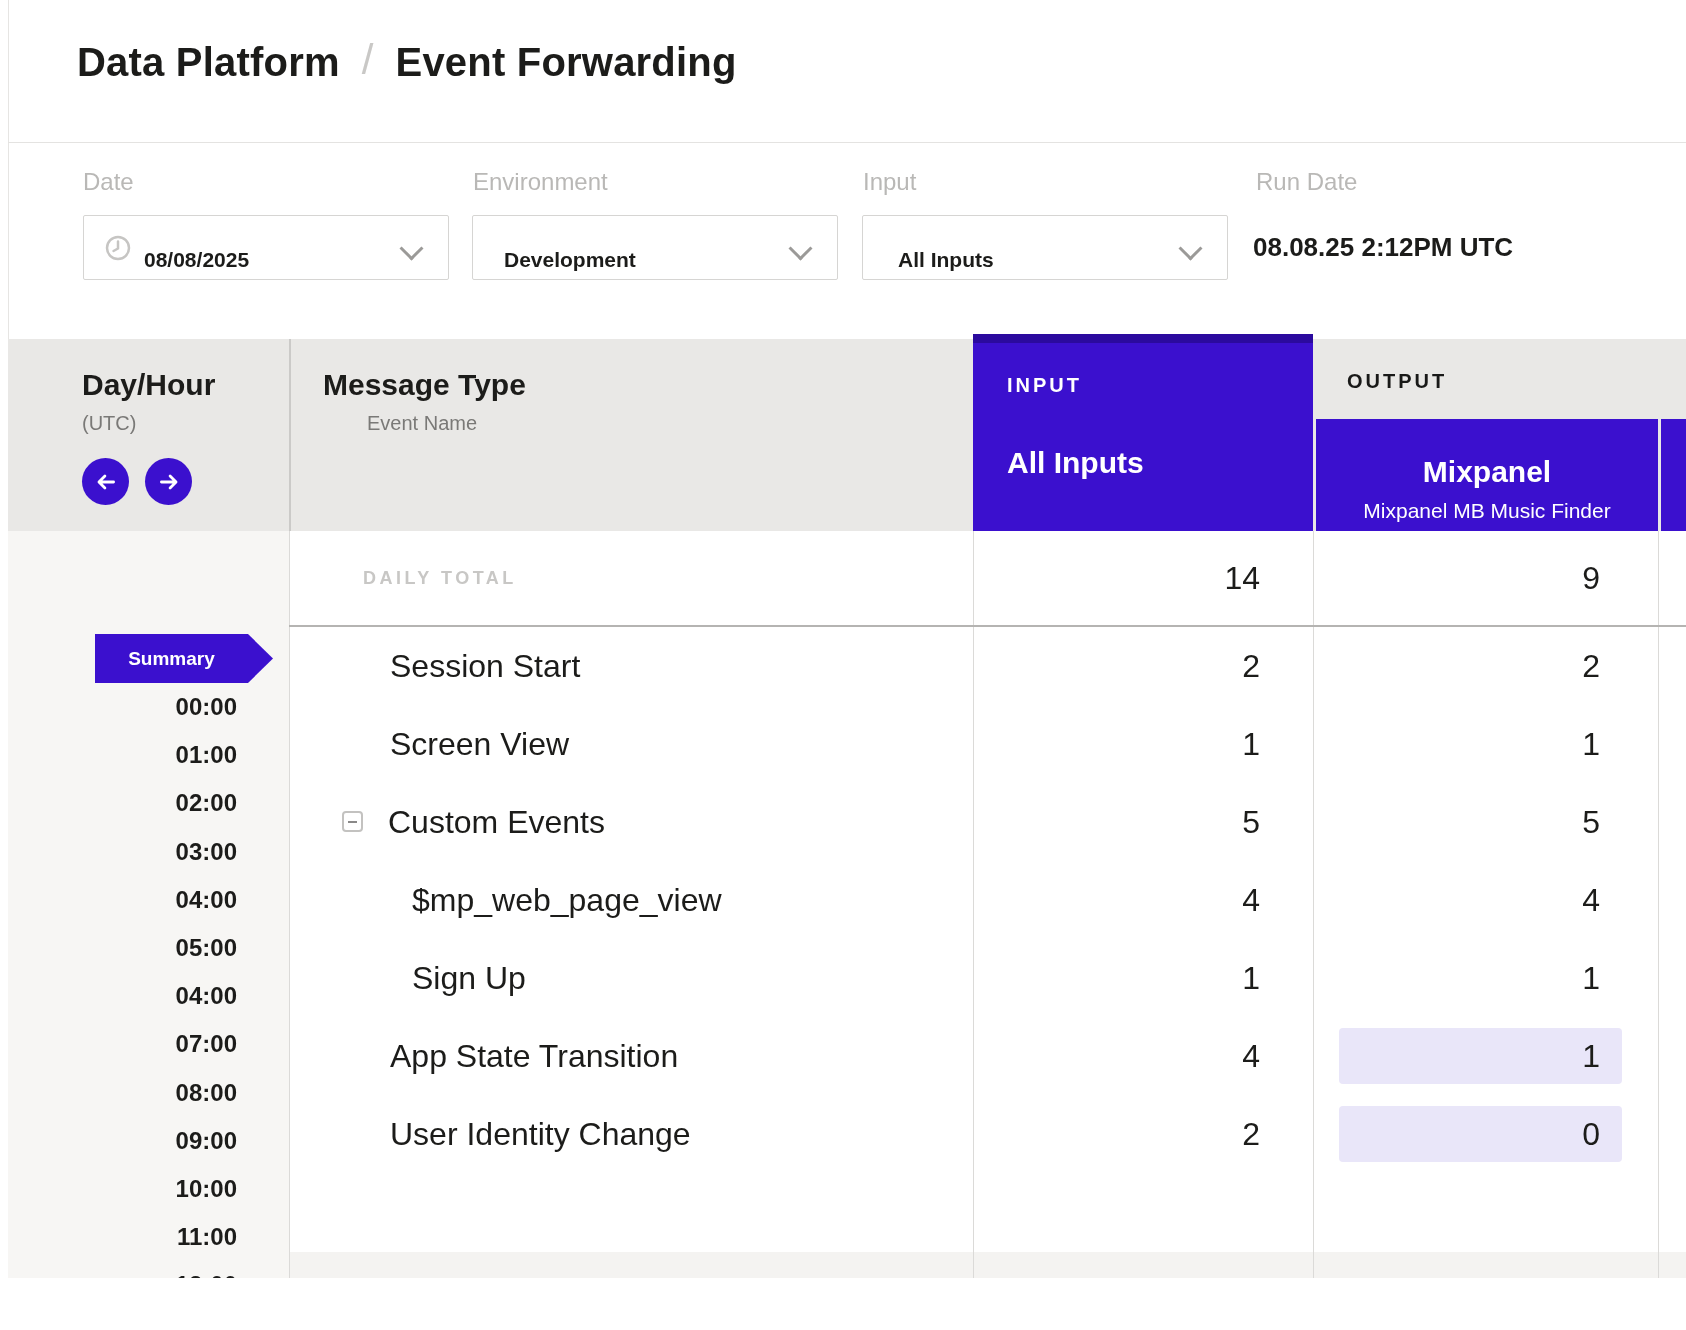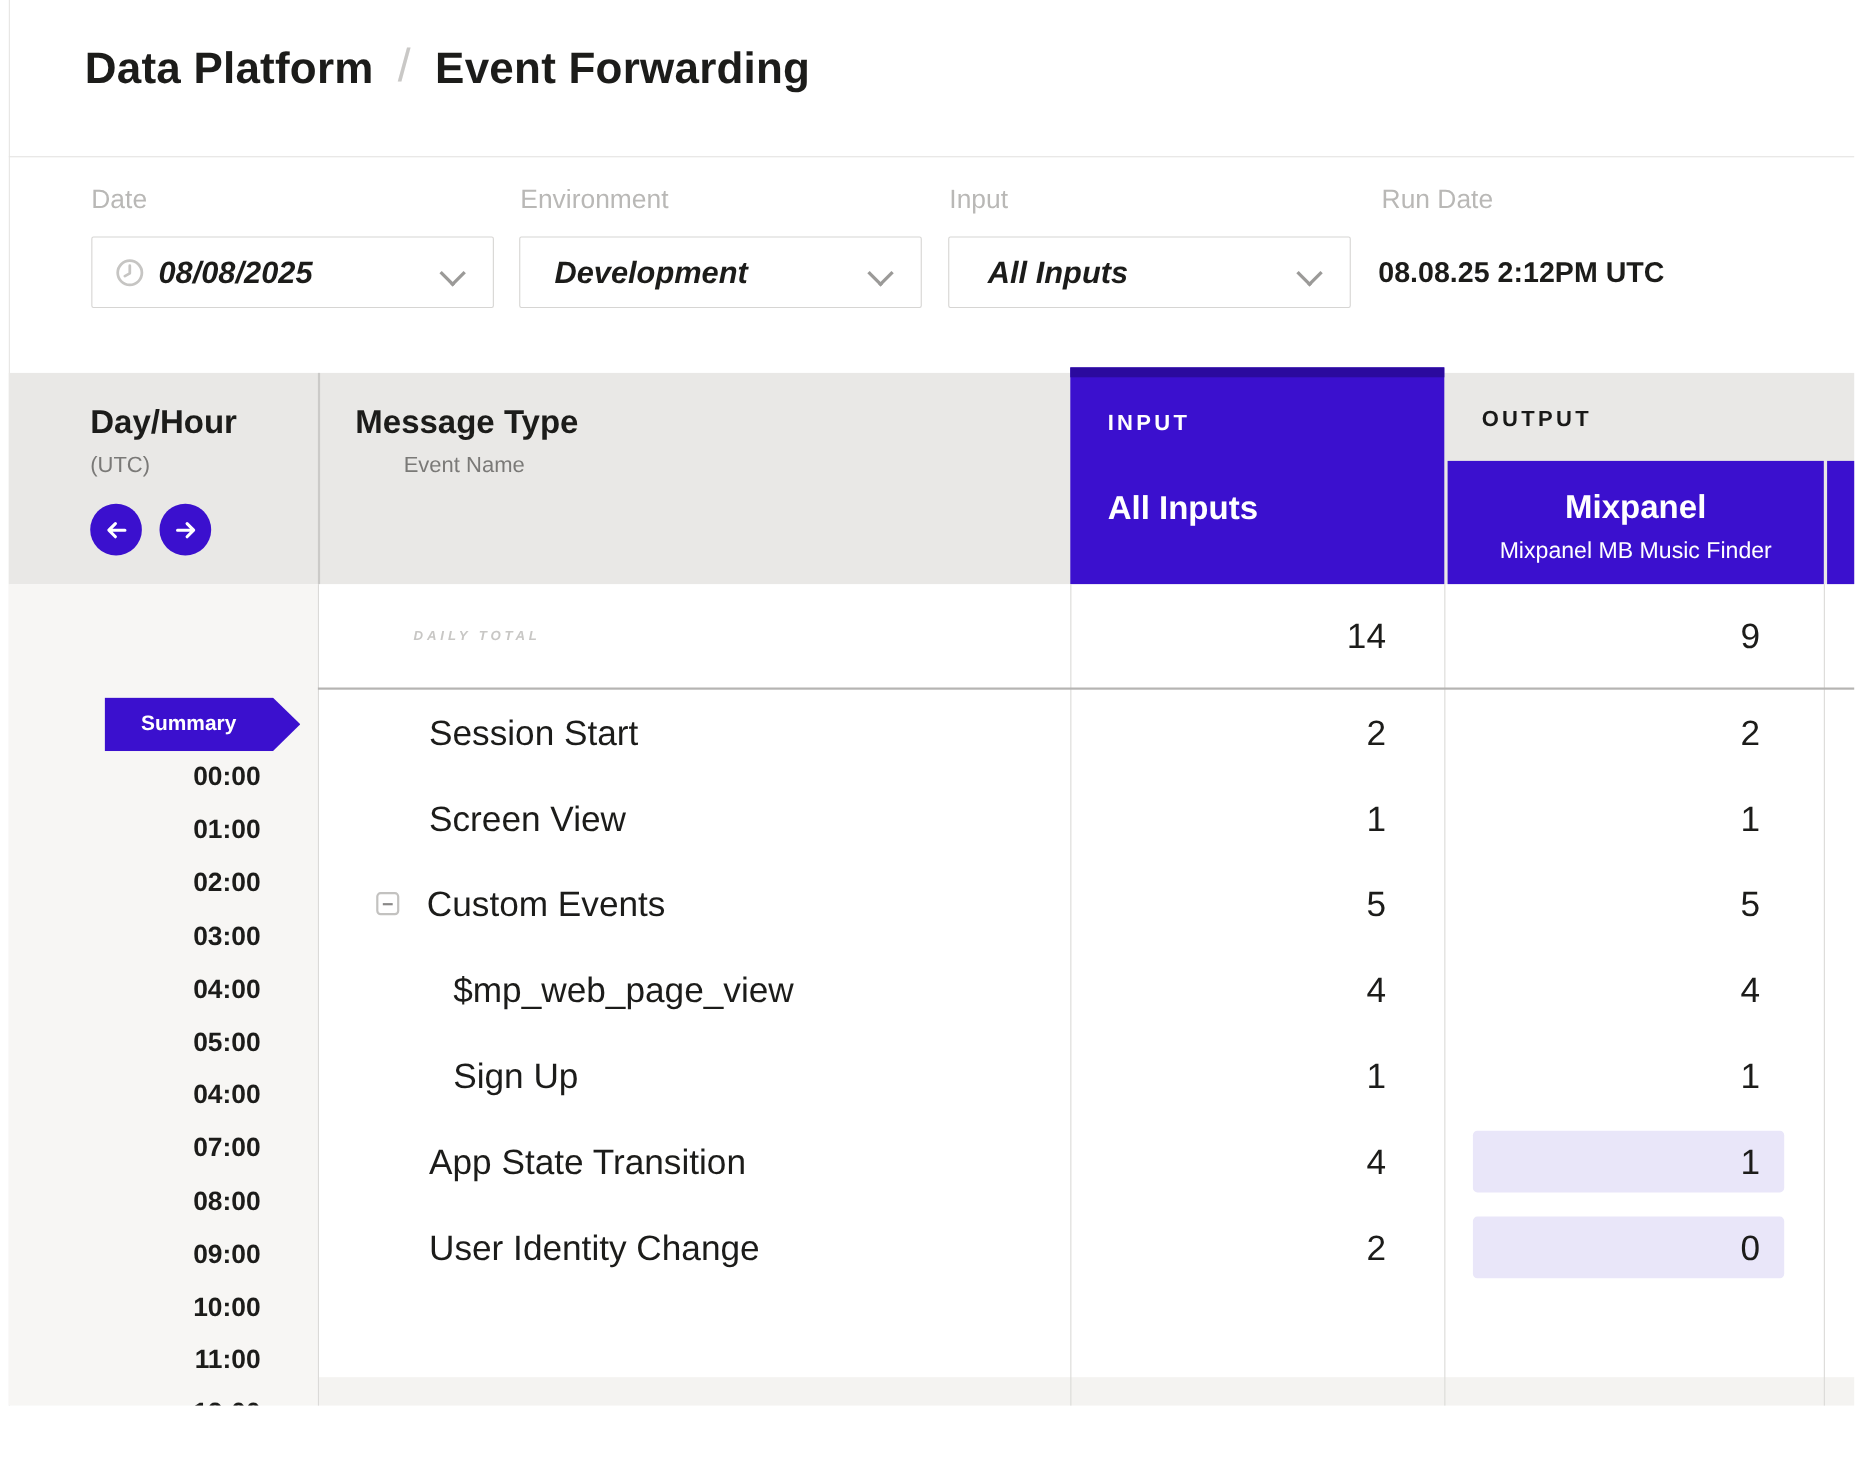--- a/index.html
+++ b/index.html
@@ -10,21 +10,21 @@
   .left-edge { position:absolute; left:8px; top:0; width:1px; height:1330px; background:#e6e5e3; }
 
   
   .breadcrumb { position:absolute; left:77px; top:38px; font-size:40px; font-weight:600; letter-spacing:.2px; display:flex; align-items:center; gap:22px; }
   .crumb-sep { color:#c9c8c6; font-weight:400; font-size:42px; transform:translateY(-2px); }
   .header-rule { position:absolute; left:8px; right:0; top:142px; height:1px; background:#e4e3e1; }
 
   
   .filter-label { position:absolute; top:168px; font-size:24px; color:#b9b8b6; line-height:28px; }
   .filter-box { position:absolute; top:215px; width:366px; height:65px; border:1px solid #d6d5d3; border-radius:2px; background:#fff; cursor:pointer; }
-  .filter-value { position:absolute; top:0; font-size:28px; font-weight:700; line-height:63px;font-style:italic; }
+  .filter-value { position:absolute; top:12px; font-size:21px; font-weight:700; line-height:63px; }
   .chevron { position:absolute; top:24px; width:17px; height:17px; border-left:3px solid #9b9a98; border-bottom:3px solid #9b9a98; transform:rotate(-45deg); }
   .run-value { position:absolute; left:1253px; top:215px; font-size:26px; font-weight:700; line-height:65px; }
 
   
   .band { position:absolute; left:8px; right:0; top:339px; height:192px; background:#e9e8e6; }
   .band .col-title { position:absolute; font-size:30px; font-weight:700; line-height:30px; top:31px; }
   .band .col-sub { position:absolute; font-size:20px; color:#7a7977; line-height:24px; top:72px; }
   .band-divider { position:absolute; left:289px; top:339px; width:2px; height:192px; background:#cbcac8; }
 
   .nav-btn { position:absolute; top:119px; width:47px; height:47px; border-radius:50%; background:var(--purple); border:none; cursor:pointer; display:flex; align-items:center; justify-content:center; }
@@ -33,31 +33,31 @@
   .input-block { position:absolute; left:973px; top:334px; width:340px; height:197px; background:var(--purple); }
   .input-block .strip { position:absolute; left:0; top:0; right:0; height:9px; background:var(--purple-dark); }
   .group-label { font-size:20px; font-weight:700; letter-spacing:3px; }
   .input-block .group-label { position:absolute; left:34px; top:40px; color:#fff; }
   .input-block .col-name { position:absolute; left:34px; top:112px; color:#fff; font-size:30px; font-weight:700; }
 
   .output-label { position:absolute; left:1347px; top:370px; color:#191918; }
 
   .out-block { position:absolute; top:419px; height:112px; background:var(--purple); color:#fff; text-align:center; }
   .mixpanel-block { left:1316px; width:342px; }
-  .out-block .out-name { font-size:30px; font-weight:700; margin-top:26px; }
+  .out-block .out-name { font-size:30px; font-weight:700; margin-top:36px; }
   .out-block .out-sub { font-size:21px; margin-top:10px; }
   .partial-block { left:1661px; width:25px; }
 
   
   .rail { position:absolute; left:8px; top:531px; width:281px; height:799px; background:#f7f6f4; }
   .footer-strip { position:absolute; left:289px; top:1252px; width:1397px; height:78px; background:#f4f3f1; }
   .vline { position:absolute; top:531px; height:799px; width:1px; background:#dbdad8; }
 
   .daily-row { position:absolute; left:289px; top:531px; width:1397px; height:96px; border-bottom:2px solid #b5b4b2; }
-  .daily-label { position:absolute; left:87px; top:0; line-height:94px; font-size:12px; font-weight:700; letter-spacing:3.5px; color:#c8c7c5;font-style:italic; }
+  .daily-label { position:absolute; left:74px; top:0; line-height:94px; font-size:18px; font-weight:700; letter-spacing:3.5px; color:#c8c7c5; }
 
   .val { position:absolute; top:0; text-align:right; font-size:32px; }
   .val.in-col { left:684px; width:287px; }   
   .val.out-col { left:1027px; width:284px; } 
   .daily-row .val { line-height:94px; }
 
   .row { position:absolute; left:289px; width:1397px; height:78px; }
   .row .rlabel { position:absolute; top:0; line-height:78px; font-size:32px; }
   .row .val { line-height:78px; }
   .indent1 { left:101px; }

